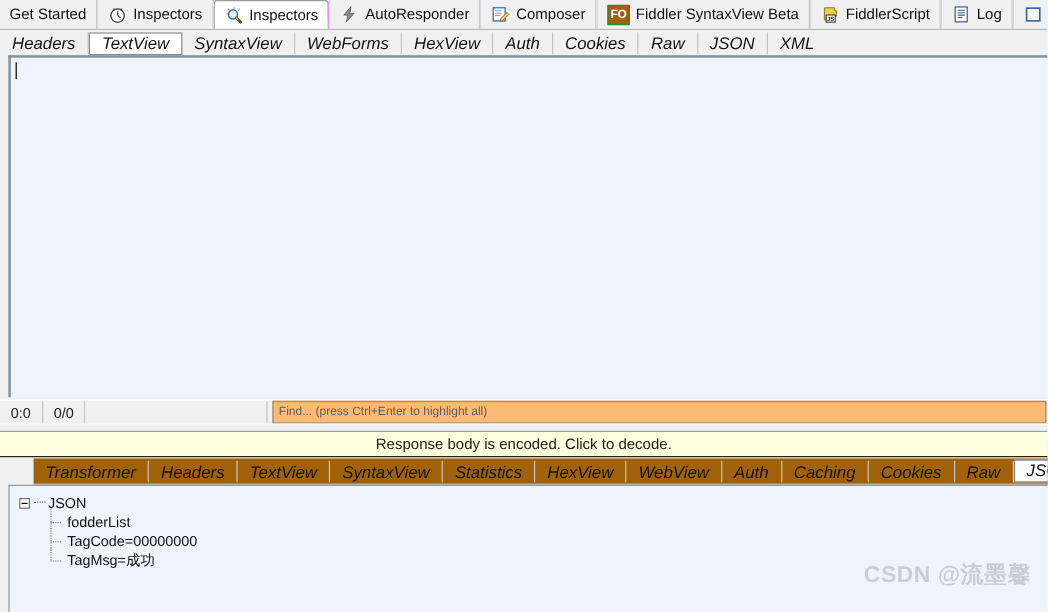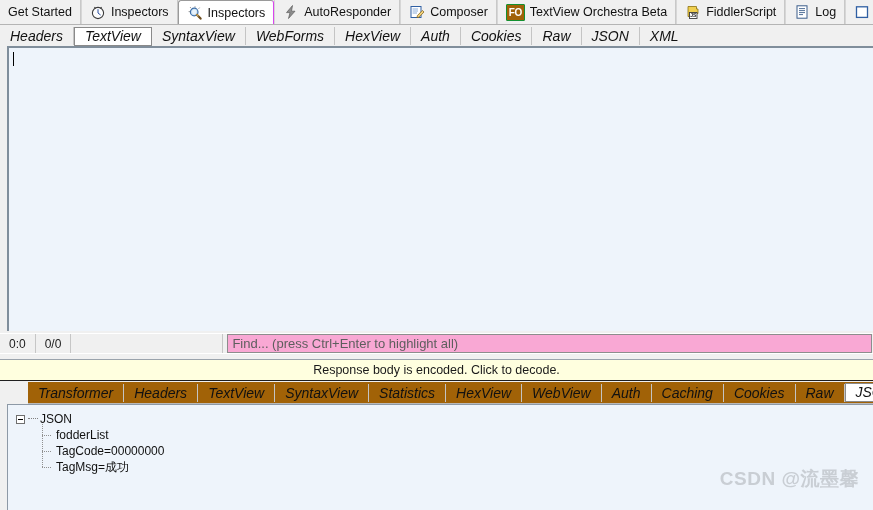--- a/index.html
+++ b/index.html
@@ -172,24 +172,24 @@
   }
   .find-cell.spacer {
     width: 152px;
     border-right: 1px solid #c6c6c6;
   }
   .find-input {
     flex: 1 1 auto;
     height: 19px;
     margin-left: 4px;
     margin-right: 1px;
-    background: #f9a8d4;
+    background: #fdba74;
     border: 1px solid #8d8d8d;
     box-sizing: border-box;
-    font-size: 13px;
+    font-size: 10px;
     color: #5e5e5e;
     line-height: 17px;
     padding: 0 4px;
     white-space: nowrap;
     overflow: hidden;
   }
 
   
   .splitter {
     position: absolute;
@@ -373,21 +373,21 @@
           <rect x="2" y="2.5" width="10" height="11" fill="#ffffff" stroke="#2f5fa3" stroke-width="1"></rect>
           <path d="M3.6 5 H9 M3.6 7 H9 M3.6 9 H8" stroke="#6e9ad0" stroke-width="0.8"></path>
           <path d="M8.4 11.6 L13.4 6.4 L15 8 L10 13.2 L8 13.6 Z" fill="#f2d27a" stroke="#8a6a22" stroke-width="0.8"></path>
         </svg>
       </span>
       <span class="tab-label">Composer</span>
     </div>
 
     <div class="main-tab">
       <span class="ico-fo">FO</span>
-      <span class="tab-label">TextView Orchestra Beta</span>
+      <span class="tab-label">Fiddler SyntaxView Beta</span>
     </div>
 
     <div class="main-tab">
       <span class="ico ico-script">
         <svg width="16" height="16" viewBox="0 0 16 16">
           <path d="M3 2.5 H11.5 L11.5 5 H13 L13 9.5 H5 L5 12.5 H3 Z" fill="#f0cf4e" stroke="#8c7111" stroke-width="0.8"></path>
           <rect x="4.5" y="8.5" width="7.5" height="6" fill="#ffffff" stroke="#3a3a3a" stroke-width="0.9"></rect>
           <text x="8.2" y="13.2" font-family="Liberation Sans, sans-serif" font-size="5" font-weight="bold" fill="#1a1a1a" text-anchor="middle">JS</text>
         </svg>
       </span>

